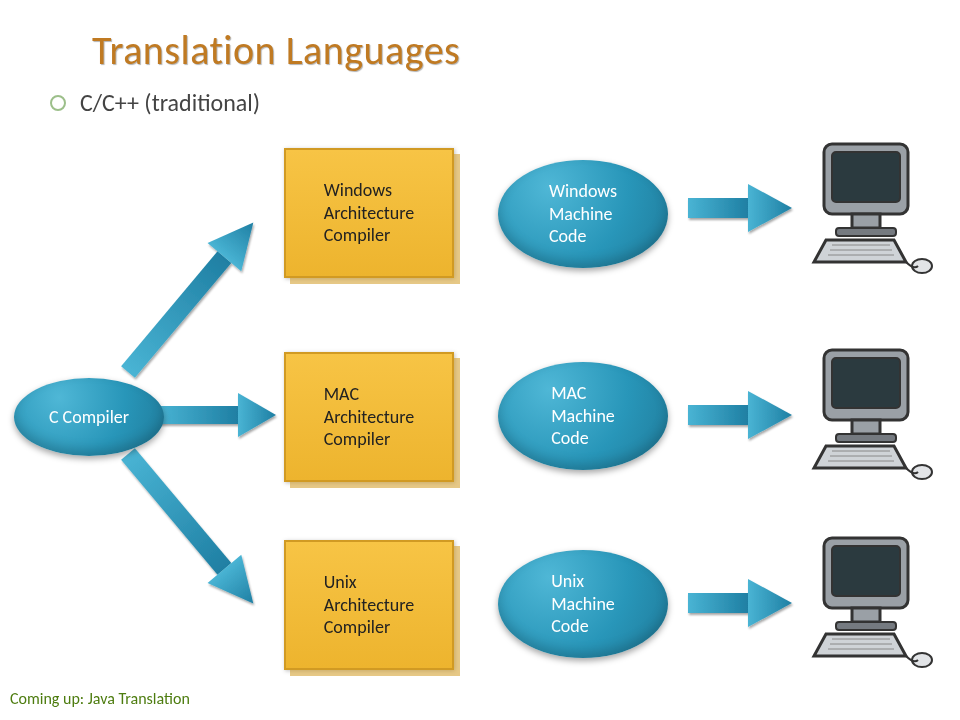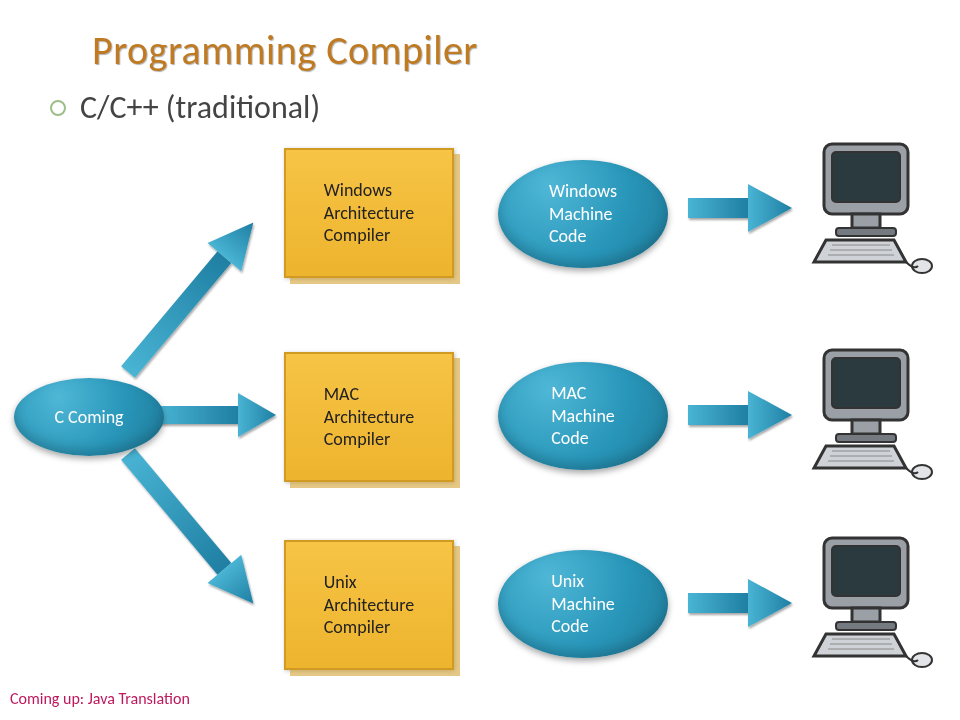--- a/index.html
+++ b/index.html
@@ -26,37 +26,37 @@
     color: #c07a22;
     text-shadow: 1px 1px 1px rgba(0,0,0,0.30);
     letter-spacing: 0.5px;
   }
   .bullet-row {
     position: absolute;
     top: 88px;
     left: 50px;
     display: flex;
     align-items: center;
-    font-size: 32px;
+    font-size: 24px;
     color: #444;
   }
   .bullet-dot {
     width: 12px;
     height: 12px;
     border-radius: 50%;
     background: #fff;
     border: 2px solid #9cbf8a;
     margin-right: 14px;
   }
   .footer {
     position: absolute;
     bottom: 12px;
     left: 10px;
     font-size: 16px;
-    color: #be185d;
+    color: #4d7c0f;
   }
 
   
   .node {
     position: absolute;
     display: flex;
     align-items: center;
     justify-content: center;
     text-align: left;
     font-size: 18px;
@@ -103,21 +103,21 @@
   .computer svg {
     width: 100%;
     height: 100%;
   }
 </style>
 </head>
 <body>
 
 <div class="slide">
 
-  <div class="title">Programming Compiler</div>
+  <div class="title">Translation Languages</div>
 
   <div class="bullet-row">
     <span class="bullet-dot"></span>
     <span>C/C++ (traditional)</span>
   </div>
 
   <svg class="arrows" viewBox="0 0 960 720">
     <defs>
       <linearGradient id="arrGrad" x1="0" y1="0" x2="1" y2="0">
         <stop offset="0%" stop-color="#49b4d4"></stop>
@@ -169,21 +169,21 @@
     <g filter="url(#ds)">
       <g transform="translate(688,603)">
         <rect x="0" y="-10" width="60" height="20" fill="url(#arrGrad)"></rect>
         <polygon points="60,-24 104,0 60,24" fill="url(#arrGrad)"></polygon>
       </g>
     </g>
   </svg>
 
   <div class="node ellipse" style="left:14px; top:378px; width:150px; height:78px;">
     <span class="shadow-copy"></span>
-    <span>C Coming</span>
+    <span>C Compiler</span>
   </div>
 
   <div class="node rect" style="left:284px; top:148px; width:166px; height:126px;">
     <span>Windows<br>Architecture<br>Compiler</span>
   </div>
   <div class="node rect" style="left:284px; top:352px; width:166px; height:126px;">
     <span>MAC<br>Architecture<br>Compiler</span>
   </div>
   <div class="node rect" style="left:284px; top:540px; width:166px; height:126px;">
     <span>Unix<br>Architecture<br>Compiler</span>

